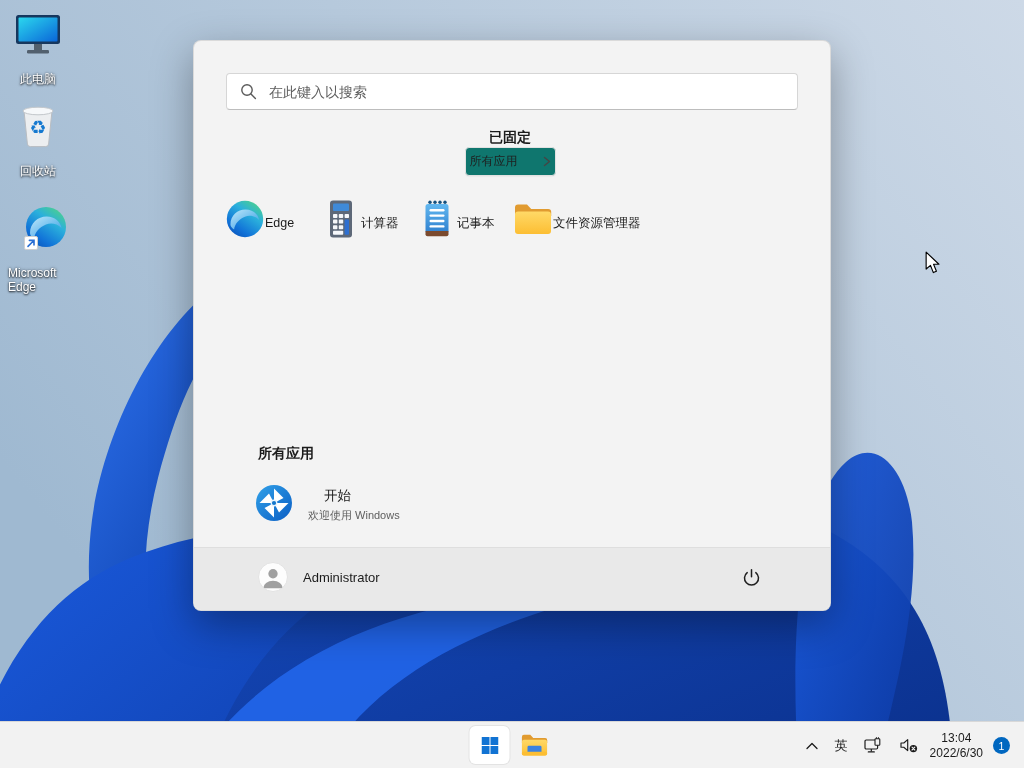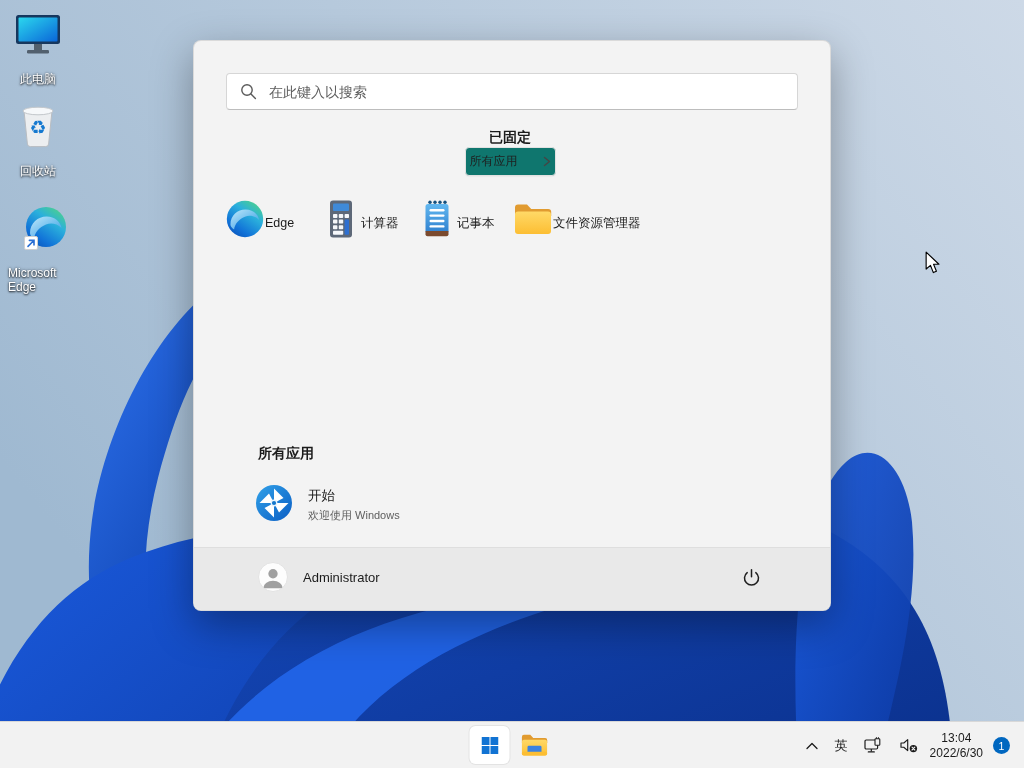--- a/index.html
+++ b/index.html
@@ -43,21 +43,21 @@
     display:flex; align-items:center; gap:25px; background:#0f766e;
     border:1px solid #e1e1e1; border-radius:4px; padding:5px 4px;
     font-size:12px; color:#1f1f1f; box-shadow:0 1px 1px rgba(0,0,0,.04); cursor:pointer;
   }
   .apps-grid { display:flex; margin:22px 0 0 31px; }
   .app-tile { width:96px; display:flex; flex-direction:row; align-items:center; border-radius:6px; cursor:pointer; }
   .app-ic { height:42px; display:flex; align-items:center; justify-content:center; }
   .app-label { margin-top:8px; font-size:12.5px; color:#1b1b1b; white-space:nowrap; }
   .rec-title { margin:205px 0 0 64px; }
   .rec-item { display:flex; align-items:center; gap:15px; margin:21px 0 0 61px; cursor:pointer; }
-  .rec-text .t1 { font-size:13.5px; color:#1b1b1b; }
+  .rec-text .t1 { font-size:13.5px; color:#1b1b1b;margin-left:16px; }
   .rec-text .t2 { font-size:11px; color:#5e5e5e; margin-top:3px; }
   .menu-footer {
     position:absolute; left:0; right:0; bottom:0; height:63px;
     background:#e9e9e9; border-top:1px solid #dedede; border-radius:0 0 8px 8px;
     display:flex; align-items:center; padding:0 62px 4px 64px;
   }
   .avatar {
     width:30px; height:30px; border-radius:50%; background:#fdfdfd;
     border:1px solid #e3e3e3; overflow:hidden; display:flex; align-items:center; justify-content:center; cursor:pointer;
   }

